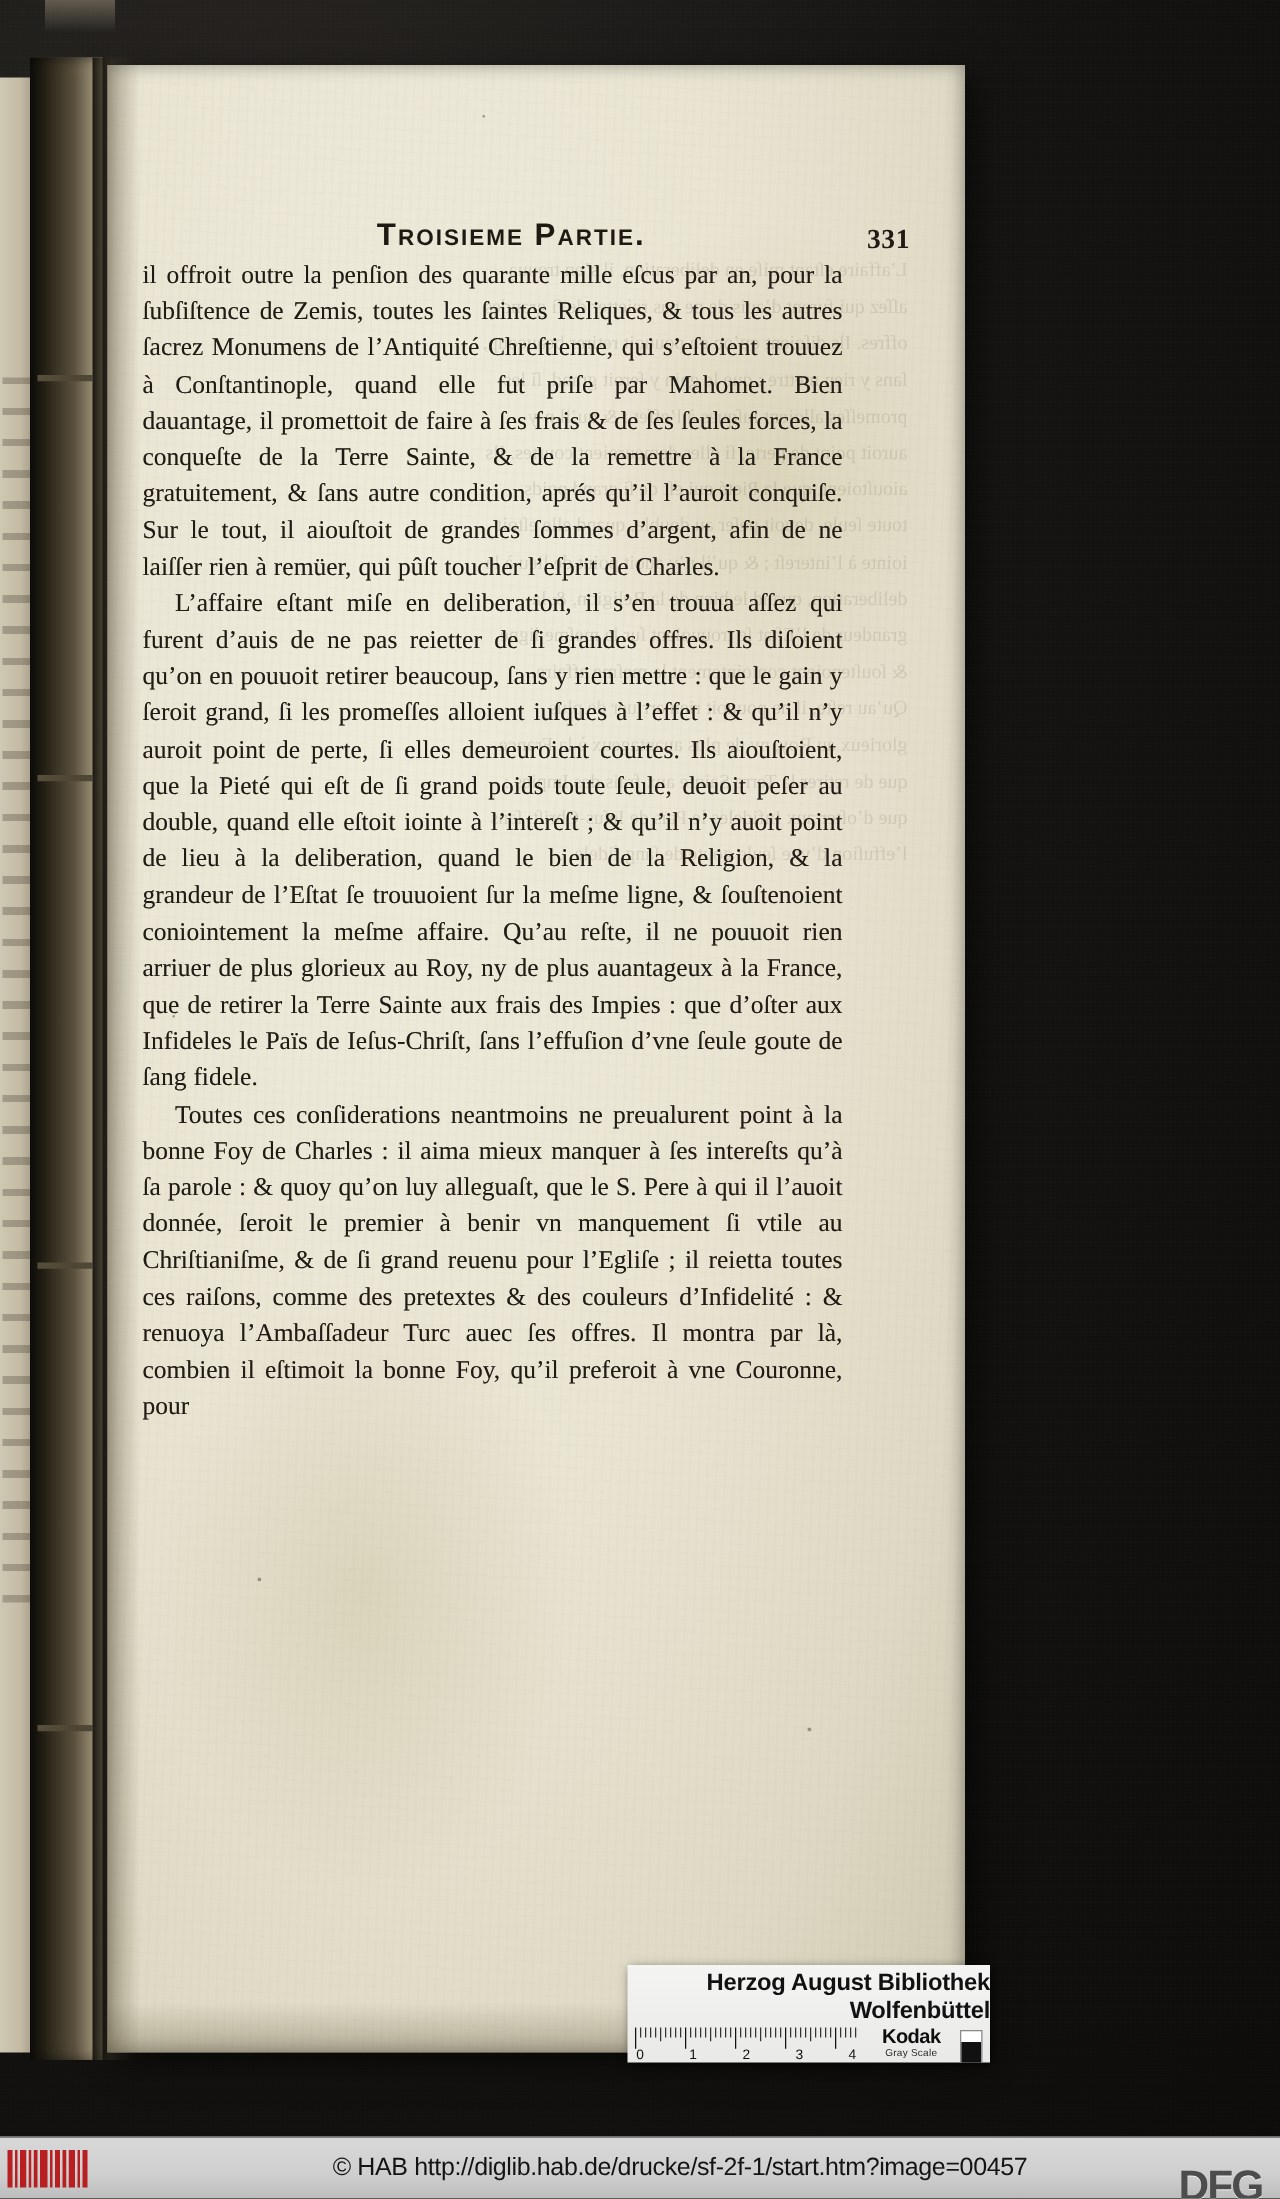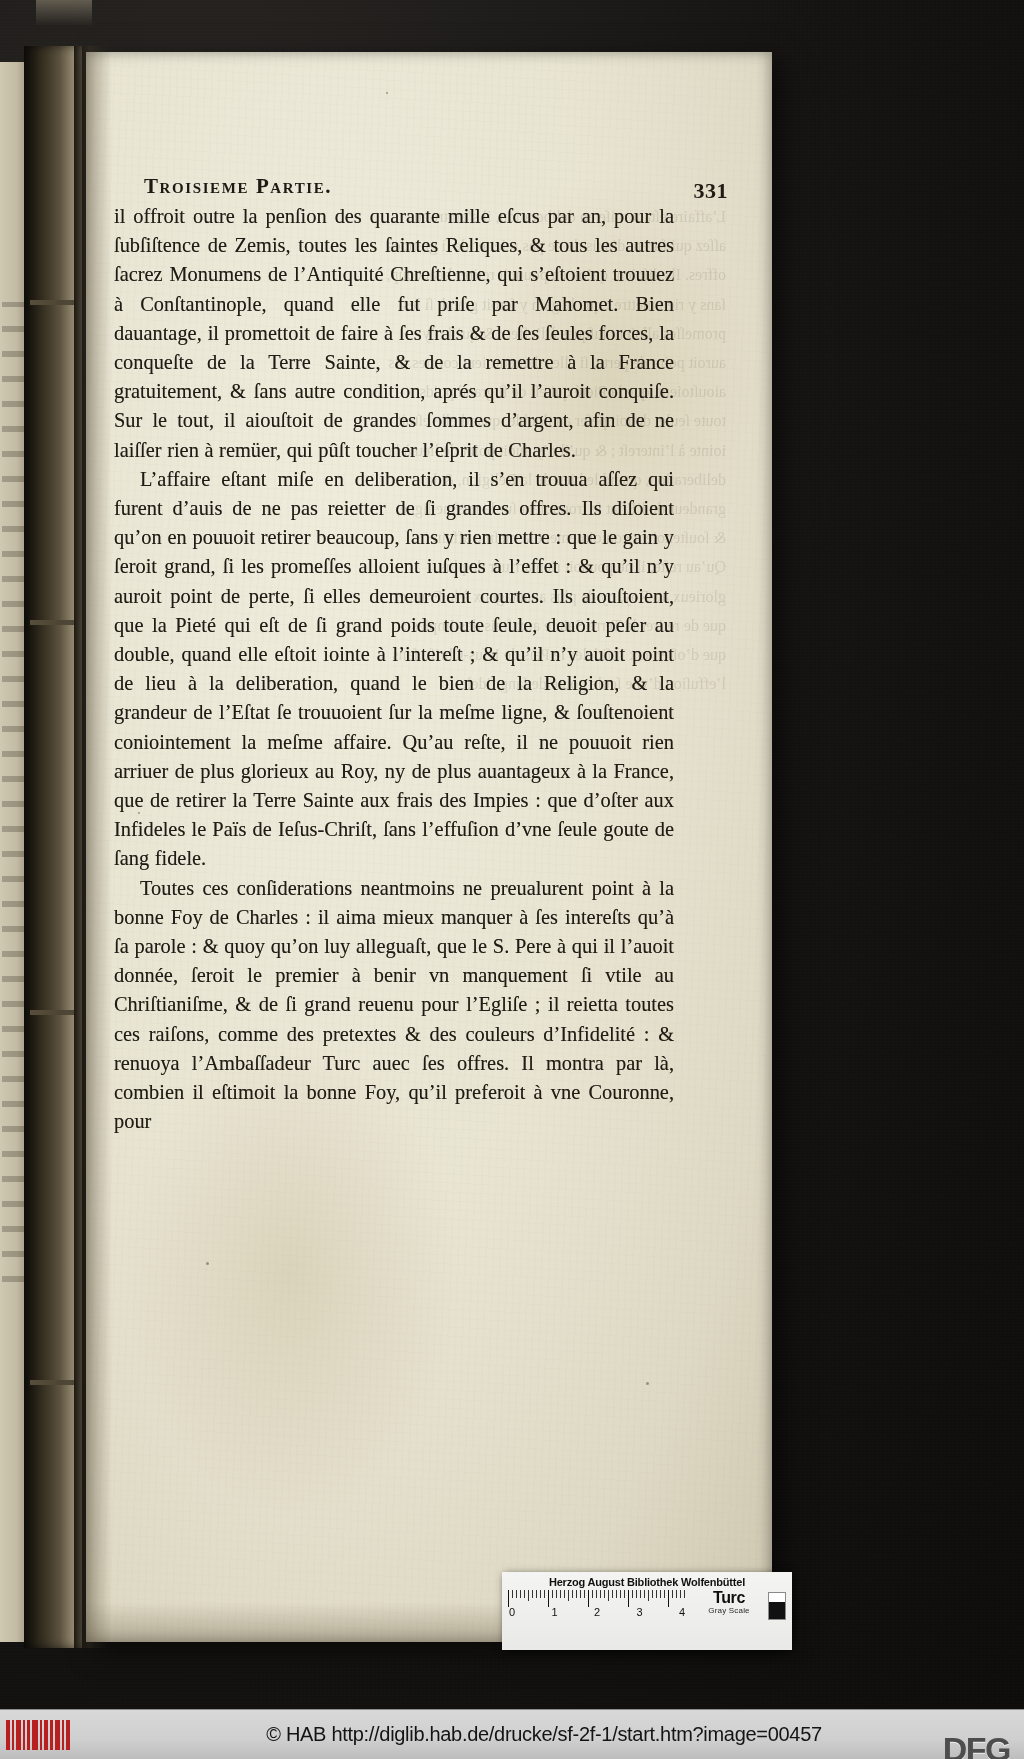--- a/index.html
+++ b/index.html
@@ -151,27 +151,28 @@
 
   
   .textblock {
     position: absolute;
     left: 28px;
     top: 122px;
     width: 560px;
     color: #231e17;
   }
   .running-head {
+    text-align: center;
     font-variant: small-caps;
-    font-size: 21px;
+    font-size: 25px;
     letter-spacing: 1.6px;
     margin: 0 0 3px 0;
     padding-left: 30px;
     color: #221d16;
-    font-family: Liberation Serif, serif;
+    font-family: Liberation Sans, sans-serif;
   }
   .folio {
     position: absolute;
     right: -54px;
     top: 4px;
     font-size: 22px;
     letter-spacing: .5px;
     font-weight: 600;
     color: #241f18;
   }
@@ -205,22 +206,22 @@
     left: 502px;
     top: 1572px;
     width: 290px;
     height: 78px;
     background: linear-gradient(180deg, #f4f4f2 0%, #e9e9e7 100%);
     box-shadow: 2px 2px 8px rgba(0,0,0,.6);
     font-family: "Liberation Sans", sans-serif;
     overflow: hidden;
   }
   .target-title {
-    text-align: center;
-    font-size: 11px;
+    text-align: right;
+    font-size: 19px;
     font-weight: bold;
     color: #111;
     padding-top: 4px;
     letter-spacing: -.2px;
   }
   .target-lower {
     display: flex;
     align-items: flex-start;
     padding: 2px 6px 0 6px;
   }
@@ -424,21 +425,21 @@
           </div>
         <div class="ruler-nums" id="ruler-nums">
             <span>0</span>
             <span>1</span>
             <span>2</span>
             <span>3</span>
             <span>4</span>
           </div>
       </div>
       <div class="kodak-block">
-        <div class="kodak-word">Turc</div>
+        <div class="kodak-word">Kodak</div>
         <div class="kodak-sub">Gray Scale</div>
       </div>
       <div class="grey-patch"></div>
     </div>
   </div>
 
   <div class="footer">
     <div class="footer-bars" id="footer-bars">
         <i style="left: 0px; width: 4px;"></i>
         <i style="left: 6px; width: 2px;"></i>

